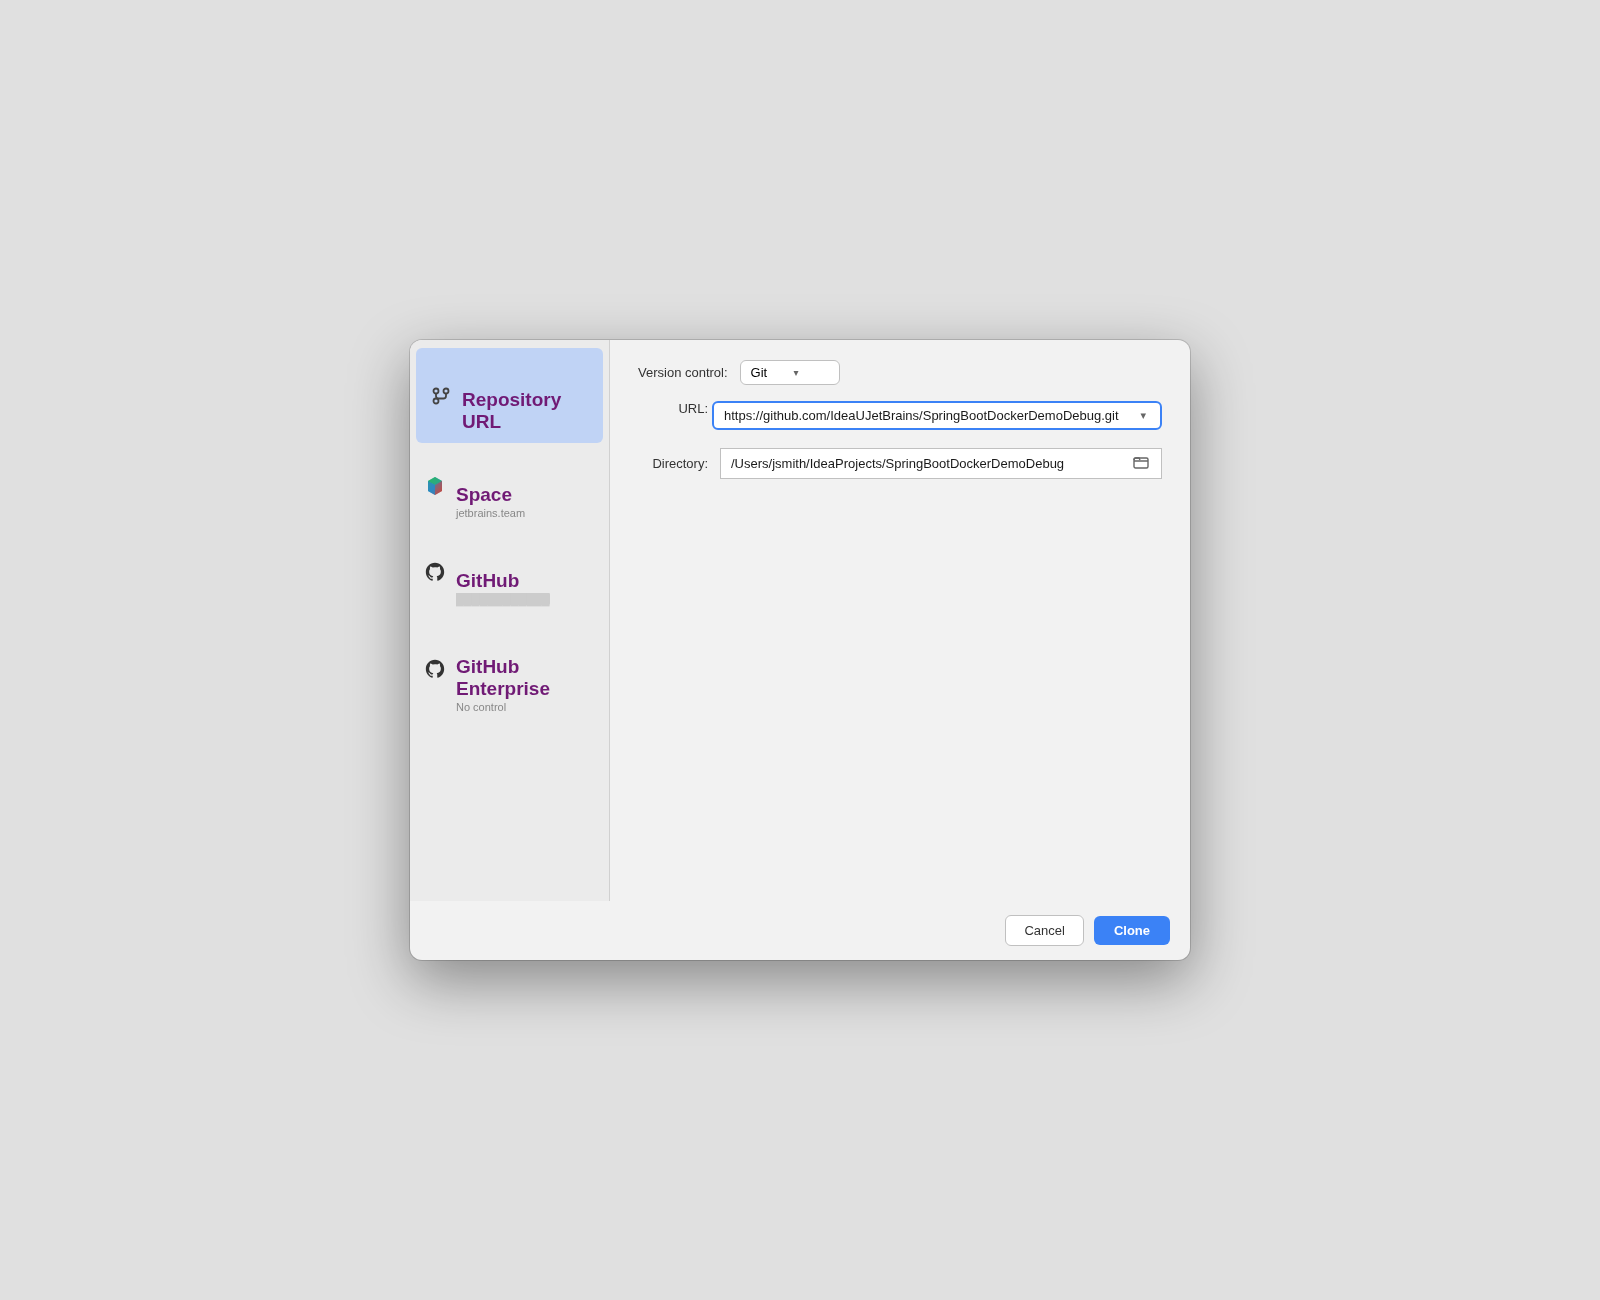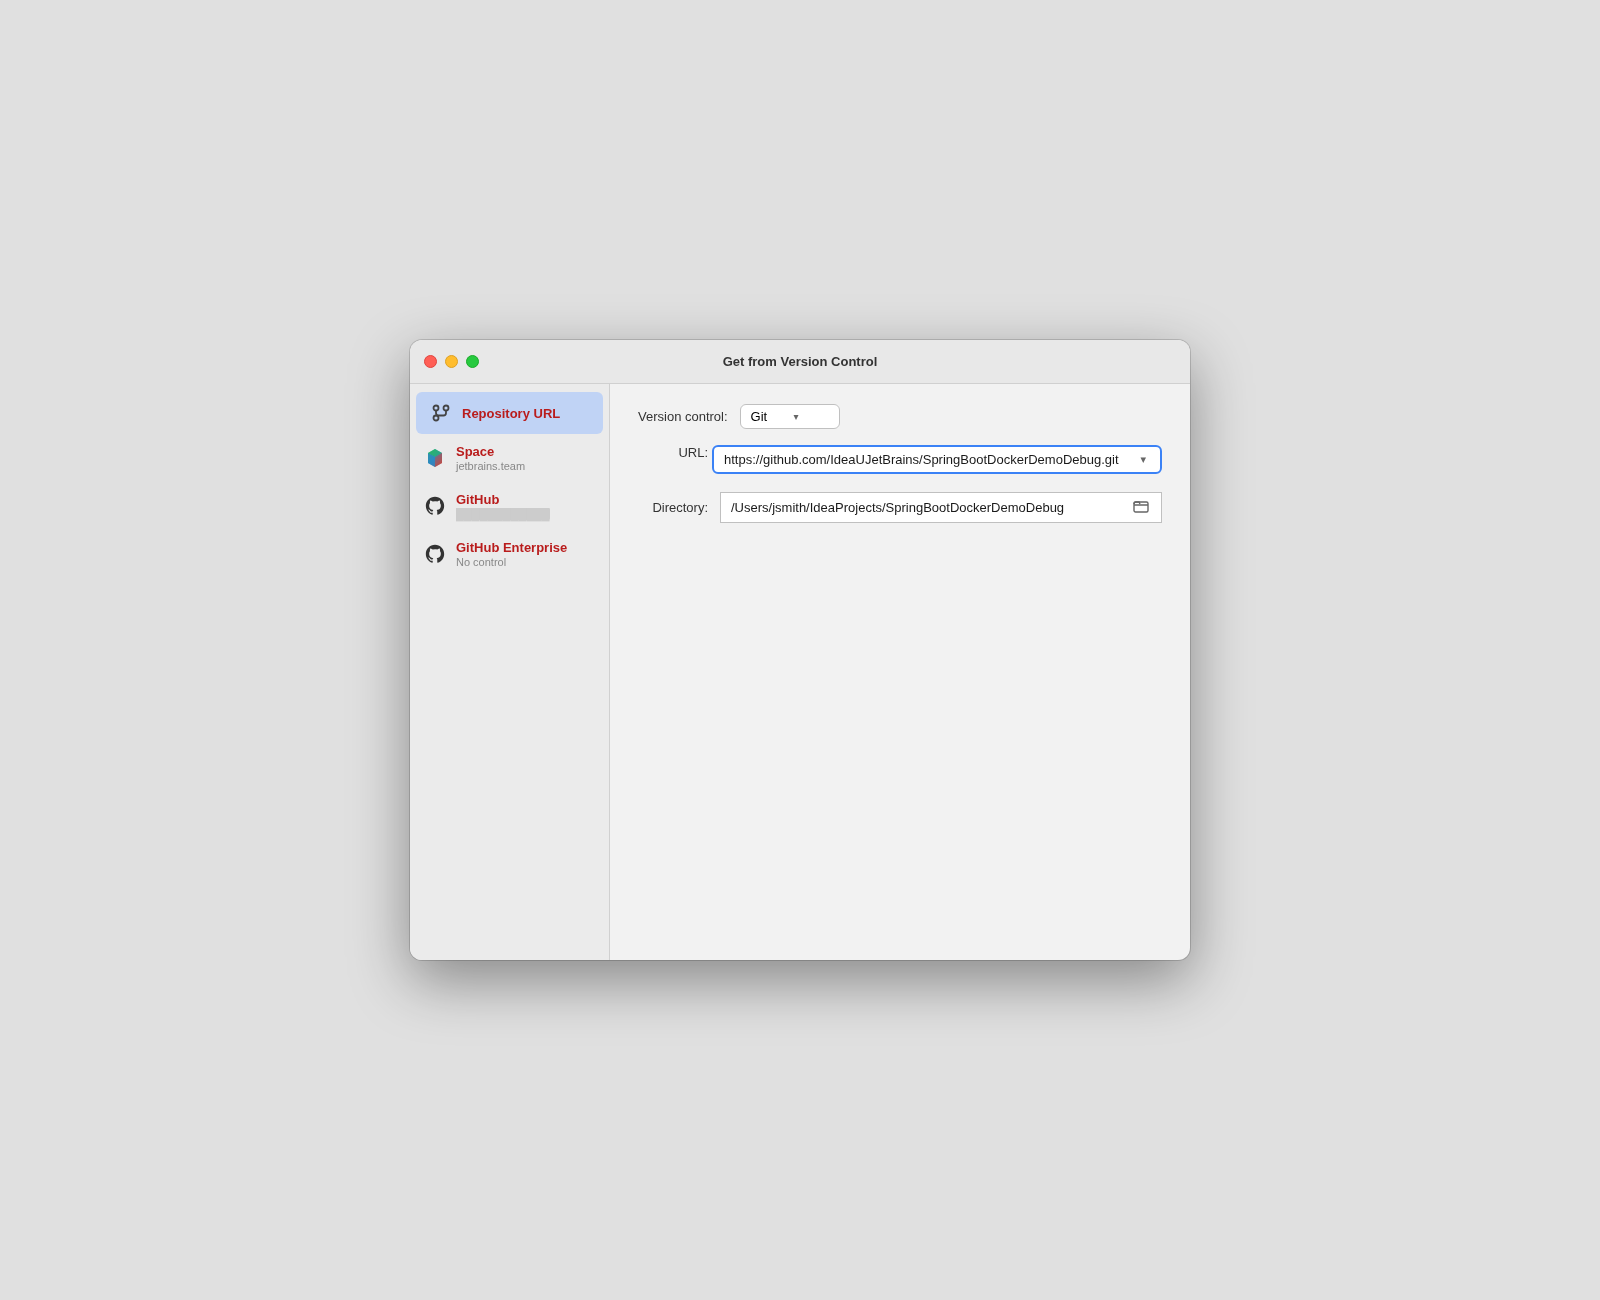--- a/index.html
+++ b/index.html
@@ -112,23 +112,24 @@
       align-items: center;
       justify-content: center;
     }
 
     .sidebar-item .item-text {
       display: flex;
       flex-direction: column;
     }
 
     .sidebar-item .item-title {
-      font-size: 13px;
+      font-size: 19px;
       font-weight: 600;
-      color: #b91c1c;
+      color: #701a75;
+      margin-top: 31px;
     }
 
     .sidebar-item .item-subtitle {
       font-size: 11px;
       color: #888;
       margin-top: 1px;
     }
 
     .content {
       flex: 1;
@@ -294,28 +295,20 @@
     .space-svg {
       width: 22px;
       height: 22px;
     }
   </style>
 </head>
 <body>
 
 <div class="dialog">
 
-  <div class="titlebar">
-    <div class="traffic-lights">
-      <div class="traffic-light close"></div>
-      <div class="traffic-light minimize"></div>
-      <div class="traffic-light maximize"></div>
-    </div>
-    <span class="title-text">Get from Version Control</span>
-  </div>
 
   <div class="dialog-body">
 
     <div class="sidebar">
 
       <div class="sidebar-item active">
         <div class="item-icon">
           <svg width="20" height="20" viewBox="0 0 20 20" fill="none">
             <circle cx="5" cy="5" r="2.5" stroke="#444" stroke-width="1.8" fill="none"></circle>
             <circle cx="15" cy="5" r="2.5" stroke="#444" stroke-width="1.8" fill="none"></circle>
@@ -404,13 +397,17 @@
               <path d="M1 6 Q1 4 3 4 L6 4 L7 6"></path>
             </svg>
           </button>
         </div>
       </div>
 
       <div class="spacer"></div>
     </div>
   </div>
 
+  <div class="dialog-footer">
+    <button class="btn-cancel">Cancel</button>
+    <button class="btn-clone">Clone</button>
+  </div>
 </div>
 
 </body></html>

